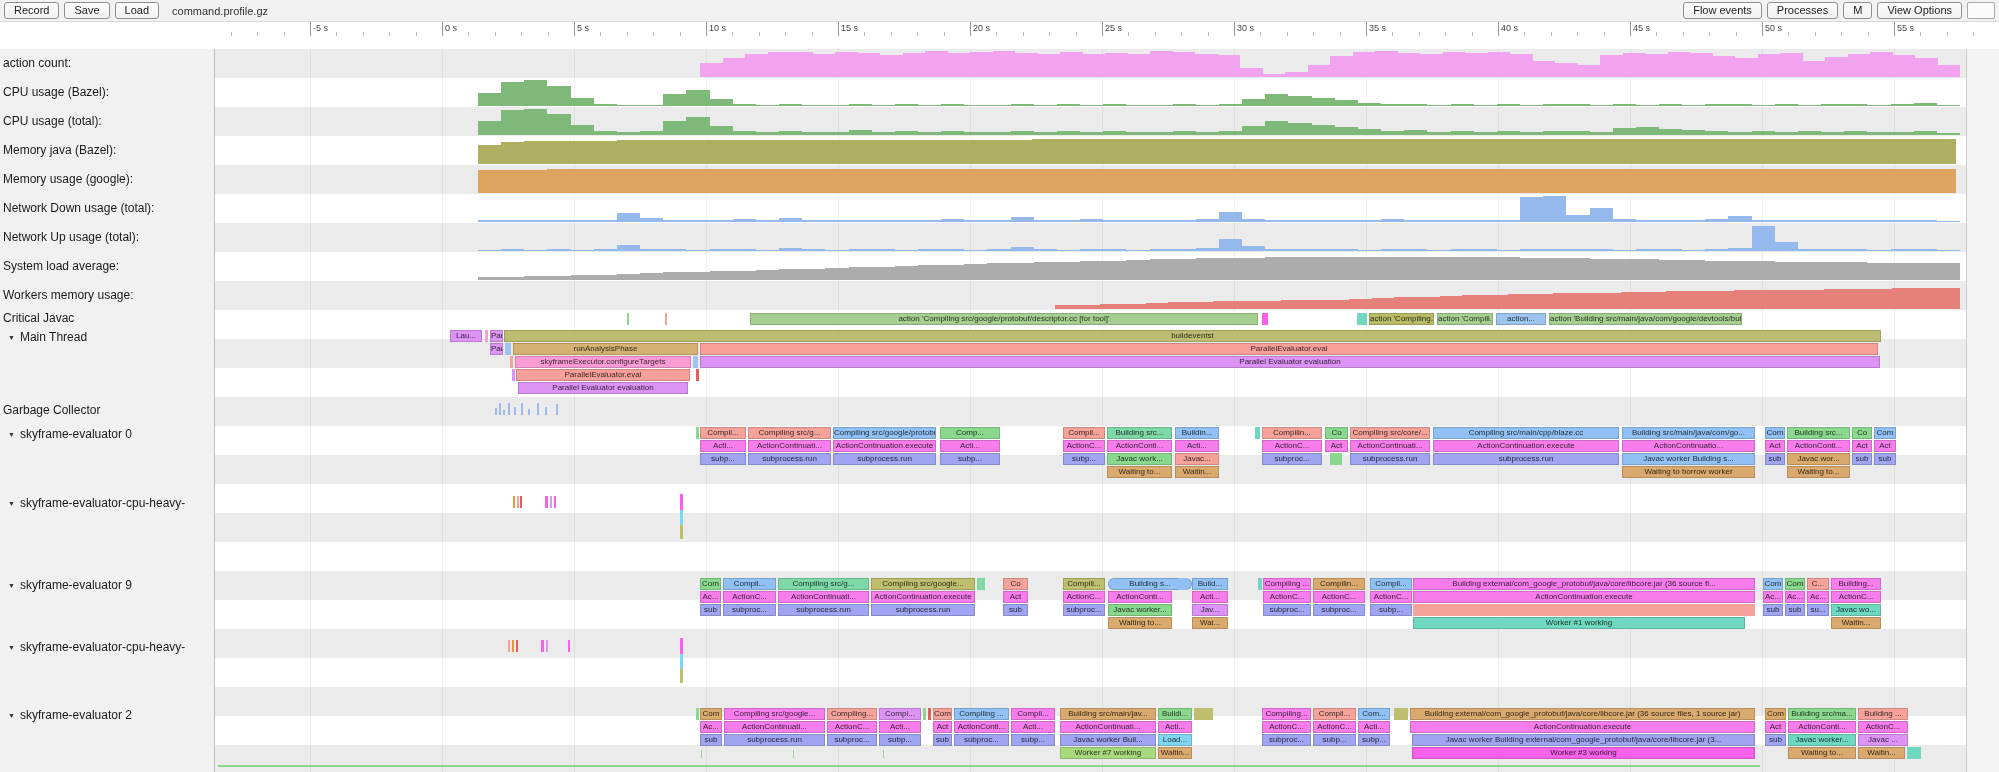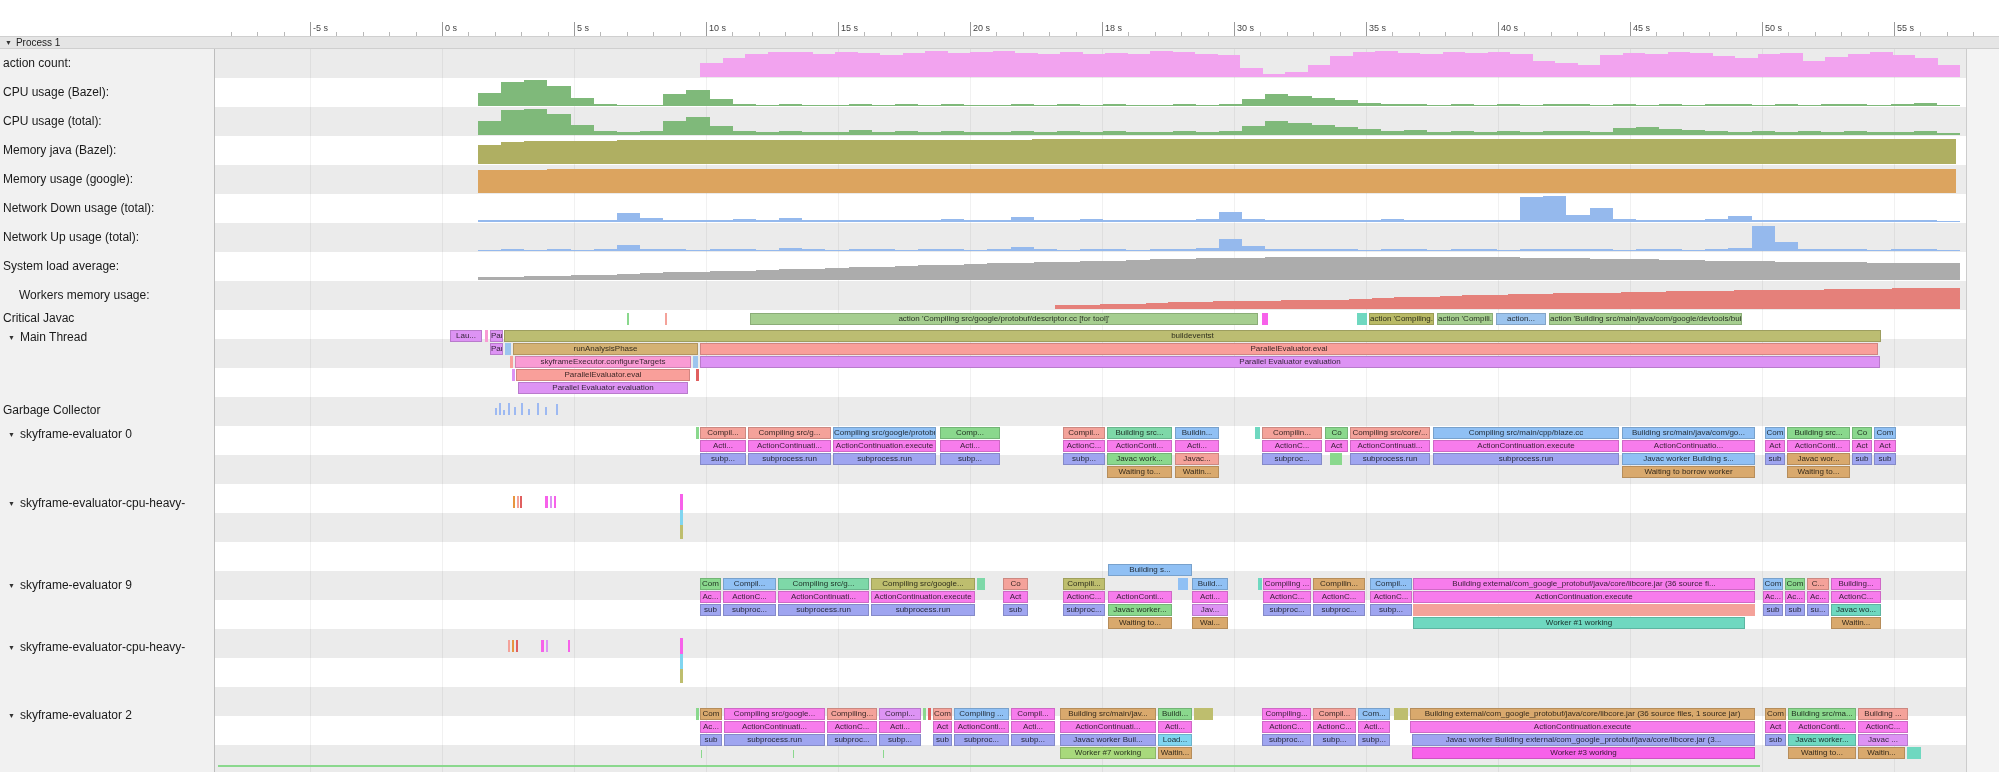--- a/index.html
+++ b/index.html
@@ -37,20 +37,36 @@
   .cbar{flex:1 1 0;min-width:0;}
   .span{position:absolute;height:12px;box-sizing:border-box;border:1px solid rgba(0,0,0,0.16);
         font-size:8px;line-height:10px;color:rgba(0,0,0,0.78);text-align:center;
         white-space:nowrap;overflow:hidden;z-index:2;}
   .freebar{position:absolute;z-index:2;}
 </style>
 </head>
 <body>
 
 <div class="stage">
+  <div class="toolbar">
+    <div class="tb-group" id="tb-left">
+        <div class="btn">Record</div>
+        <div class="btn">Save</div>
+        <div class="btn">Load</div>
+      </div>
+    <div class="filename">command.profile.gz</div>
+    <div class="spacer"></div>
+    <div class="tb-group" id="tb-right">
+        <div class="btn">Flow events</div>
+        <div class="btn">Processes</div>
+        <div class="btn">M</div>
+        <div class="btn">View Options</div>
+      </div>
+    <div class="stub"></div>
+  </div>
   <div class="timeline">
     <div class="ruler" id="ruler">
         <div class="tick-minor" style="left: 15.8px;"></div>
         <div class="tick-minor" style="left: 42.2px;"></div>
         <div class="tick-minor" style="left: 68.6px;"></div>
         <div class="tick-major" style="left: 95px;"></div>
         <div class="tick-label" style="left: 98px;">-5 s</div>
         <div class="tick-minor" style="left: 121.4px;"></div>
         <div class="tick-minor" style="left: 147.8px;"></div>
         <div class="tick-minor" style="left: 174.2px;"></div>
@@ -79,21 +95,21 @@
         <div class="tick-minor" style="left: 675.8px;"></div>
         <div class="tick-minor" style="left: 702.2px;"></div>
         <div class="tick-minor" style="left: 728.6px;"></div>
         <div class="tick-major" style="left: 755px;"></div>
         <div class="tick-label" style="left: 758px;">20 s</div>
         <div class="tick-minor" style="left: 781.4px;"></div>
         <div class="tick-minor" style="left: 807.8px;"></div>
         <div class="tick-minor" style="left: 834.2px;"></div>
         <div class="tick-minor" style="left: 860.6px;"></div>
         <div class="tick-major" style="left: 887px;"></div>
-        <div class="tick-label" style="left: 890px;">18 s</div>
+        <div class="tick-label" style="left: 890px;">25 s</div>
         <div class="tick-minor" style="left: 913.4px;"></div>
         <div class="tick-minor" style="left: 939.8px;"></div>
         <div class="tick-minor" style="left: 966.2px;"></div>
         <div class="tick-minor" style="left: 992.6px;"></div>
         <div class="tick-major" style="left: 1019px;"></div>
         <div class="tick-label" style="left: 1022px;">30 s</div>
         <div class="tick-minor" style="left: 1045.4px;"></div>
         <div class="tick-minor" style="left: 1071.8px;"></div>
         <div class="tick-minor" style="left: 1098.2px;"></div>
         <div class="tick-minor" style="left: 1124.6px;"></div>
@@ -120,24 +136,20 @@
         <div class="tick-minor" style="left: 1573.4px;"></div>
         <div class="tick-minor" style="left: 1599.8px;"></div>
         <div class="tick-minor" style="left: 1626.2px;"></div>
         <div class="tick-minor" style="left: 1652.6px;"></div>
         <div class="tick-major" style="left: 1679px;"></div>
         <div class="tick-label" style="left: 1682px;">55 s</div>
         <div class="tick-minor" style="left: 1705.4px;"></div>
         <div class="tick-minor" style="left: 1731.8px;"></div>
         <div class="tick-minor" style="left: 1758.2px;"></div>
       </div>
-    <div class="process-header">
-      <span class="arrow">▼</span>
-      <span>Process 1</span>
-    </div>
     <div class="tracks">
       <div class="chart-region" id="chart-region">
         <div id="grid">
             <div class="grid-line" style="left: 95px;"></div>
             <div class="grid-line" style="left: 227px;"></div>
             <div class="grid-line" style="left: 359px;"></div>
             <div class="grid-line" style="left: 491px;"></div>
             <div class="grid-line" style="left: 623px;"></div>
             <div class="grid-line" style="left: 755px;"></div>
             <div class="grid-line" style="left: 887px;"></div>
@@ -811,21 +823,21 @@
             <div class="freebar" style="left: 465px; width: 3px; top: 445px; height: 16px; background: rgb(247, 97, 234);"></div>
             <div class="freebar" style="left: 465px; width: 3px; top: 461px; height: 15px; background: rgb(128, 213, 240);"></div>
             <div class="freebar" style="left: 465px; width: 3px; top: 476px; height: 14px; background: rgb(190, 190, 110);"></div>
             <div class="span" title="Com" style="left: 485px; width: 21px; top: 529px; background: rgb(138, 216, 141);">Com</div>
             <div class="span" title="Compil..." style="left: 508px; width: 53px; top: 529px; background: rgb(144, 192, 244);">Compil...</div>
             <div class="span" title="Compiling src/g..." style="left: 563px; width: 91px; top: 529px; background: rgb(126, 216, 168);">Compiling src/g...</div>
             <div class="span" title="Compiling src/google..." style="left: 656px; width: 104px; top: 529px; background: rgb(190, 190, 110);">Compiling src/google...</div>
             <div class="span" style="left: 762px; width: 8px; top: 529px; background: rgb(126, 216, 168); border: none;"></div>
             <div class="span" title="Co" style="left: 788px; width: 25px; top: 529px; background: rgb(244, 162, 154);">Co</div>
             <div class="span" title="Compili..." style="left: 848px; width: 42px; top: 529px; background: rgb(190, 190, 110);">Compili...</div>
-            <div class="span" title="Building s..." style="left: 893px; width: 84px; top: 515px; background: rgb(144, 192, 244);">Building s...</div>
+            <div class="span" title="Building s..." style="left: 893px; width: 84px; top: 529px; background: rgb(144, 192, 244); border-radius: 6px;">Building s...</div>
             <div class="span" style="left: 963px; width: 10px; top: 529px; background: rgb(144, 192, 244); border: none;"></div>
             <div class="span" title="Build..." style="left: 977px; width: 36px; top: 529px; background: rgb(144, 192, 244);">Build...</div>
             <div class="span" style="left: 1043px; width: 4px; top: 529px; background: rgb(111, 216, 192); border: none;"></div>
             <div class="span" title="Compiling ..." style="left: 1048px; width: 48px; top: 529px; background: rgb(247, 124, 236);">Compiling ...</div>
             <div class="span" title="Compilin..." style="left: 1098px; width: 52px; top: 529px; background: rgb(217, 169, 109);">Compilin...</div>
             <div class="span" title="Compil..." style="left: 1155px; width: 42px; top: 529px; background: rgb(144, 192, 244);">Compil...</div>
             <div class="span" title="Building external/com_google_protobuf/java/core/libcore.jar (36 source fi..." style="left: 1198px; width: 342px; top: 529px; background: rgb(247, 124, 236);">Building external/com_google_protobuf/java/core/libcore.jar (36 source fi...</div>
             <div class="span" title="Com" style="left: 1548px; width: 20px; top: 529px; background: rgb(144, 192, 244);">Com</div>
             <div class="span" title="Com" style="left: 1570px; width: 20px; top: 529px; background: rgb(138, 216, 141);">Com</div>
             <div class="span" title="C..." style="left: 1592px; width: 22px; top: 529px; background: rgb(244, 162, 154);">C...</div>
@@ -943,21 +955,21 @@
       <div class="right-gutter"></div>
       <div class="label-col" id="labels">
           <div class="trk-label" style="top: 7px;">action count:</div>
           <div class="trk-label" style="top: 36px;">CPU usage (Bazel):</div>
           <div class="trk-label" style="top: 65px;">CPU usage (total):</div>
           <div class="trk-label" style="top: 94px;">Memory java (Bazel):</div>
           <div class="trk-label" style="top: 123px;">Memory usage (google):</div>
           <div class="trk-label" style="top: 152px;">Network Down usage (total):</div>
           <div class="trk-label" style="top: 181px;">Network Up usage (total):</div>
           <div class="trk-label" style="top: 210px;">System load average:</div>
-          <div class="trk-label" style="top: 239px; margin-left: 16px;">Workers memory usage:</div>
+          <div class="trk-label" style="top: 239px;">Workers memory usage:</div>
           <div class="trk-label" style="top: 262px;">
             <span>Critical Javac</span>
           </div>
           <div class="trk-label" style="top: 281px;">
             <span class="arrow">▼</span>
             <span>Main Thread</span>
           </div>
           <div class="trk-label" style="top: 354px;">
             <span>Garbage Collector</span>
           </div>

